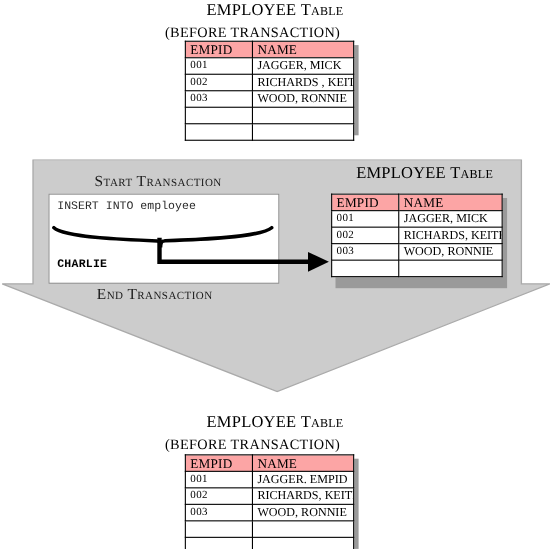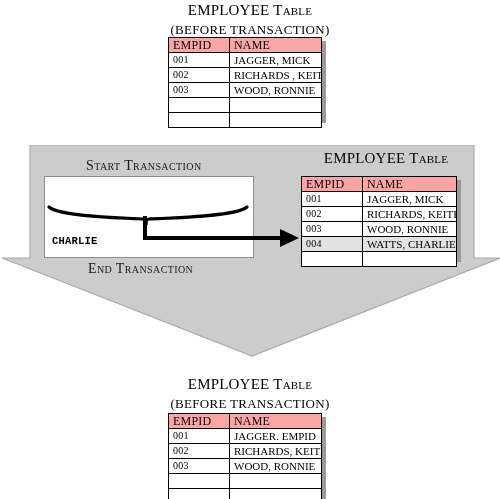--- a/index.html
+++ b/index.html
@@ -52,21 +52,20 @@
     position:absolute;
     text-align:center;
     font-family:"Liberation Serif", serif;
     font-size:15px;
     letter-spacing:.2px;
     white-space:nowrap;
   }
   .title .sc{font-variant:small-caps;font-size:15px;}
   .subtitle{
     position:absolute;
-    text-align:center;
     font-family:"Liberation Serif", serif;
     font-size:13px;
     font-variant:small-caps;
     letter-spacing:.3px;
     white-space:nowrap;
   }
 
   
   #big-arrow{
     position:absolute;left:0;top:145px;width:500px;height:212px;
@@ -154,20 +153,21 @@
           <td class="idcol empty">&nbsp;</td>
           <td class="empty">&nbsp;</td>
         </tr>
       </tbody>
   </table>
 </div>
 
 <div class="mid-label" style="left:86px;top:158px;">Start Transaction</div>
 
 <div id="sql-box">
+  <div class="sql-line" id="sql-l1">INSERT INTO employee</div>
 
   <svg id="brace-svg" width="208" height="30" viewBox="0 0 208 30" xmlns="http://www.w3.org/2000/svg">
     <path d="M4,2 C14,11 70,13 98,14 C100,14 101,16 101,20 C101,16 102,14 104,14 C132,13 192,11 202,2" fill="none" stroke="#000" stroke-width="3.2" stroke-linecap="round"></path>
   </svg>
 
   <div id="rollback">CHARLIE</div>
 </div>
 
 <svg id="flow-arrow-svg" width="256" height="36" viewBox="0 0 256 36" xmlns="http://www.w3.org/2000/svg">
   <path d="M101,0 L101,22 L239,22" fill="none" stroke="#000" stroke-width="4"></path>
@@ -194,24 +194,20 @@
           <td class="">JAGGER, MICK</td>
         </tr>
         <tr>
           <td class="idcol">002</td>
           <td class="">RICHARDS, KEITH</td>
         </tr>
         <tr>
           <td class="idcol">003</td>
           <td class="">WOOD, RONNIE</td>
         </tr>
-        <tr class="highlight">
-          <td class="idcol">004</td>
-          <td class="">WATTS, CHARLIE</td>
-        </tr>
         <tr>
           <td class="idcol empty">&nbsp;</td>
           <td class="empty">&nbsp;</td>
         </tr>
       </tbody>
   </table>
 </div>
 
 <div class="mid-label" style="left:88px;top:261px;">End Transaction</div>
 

